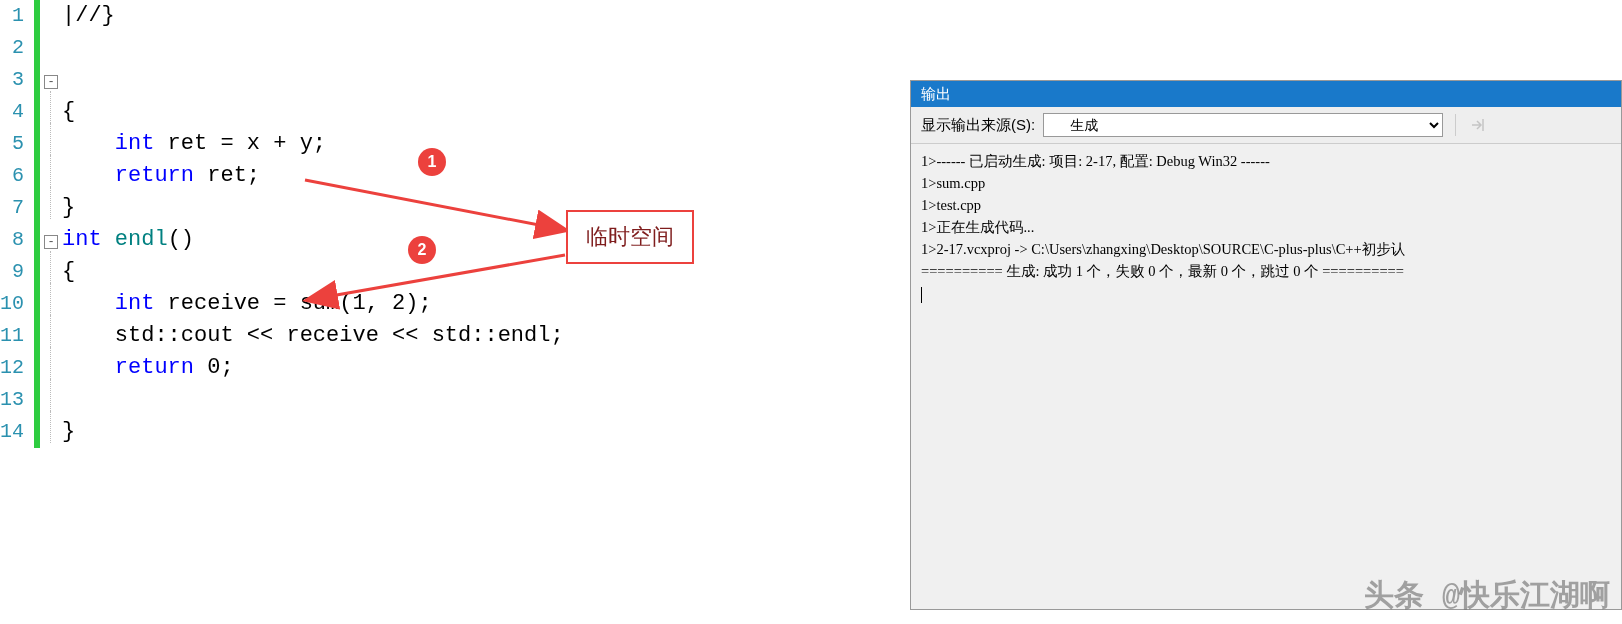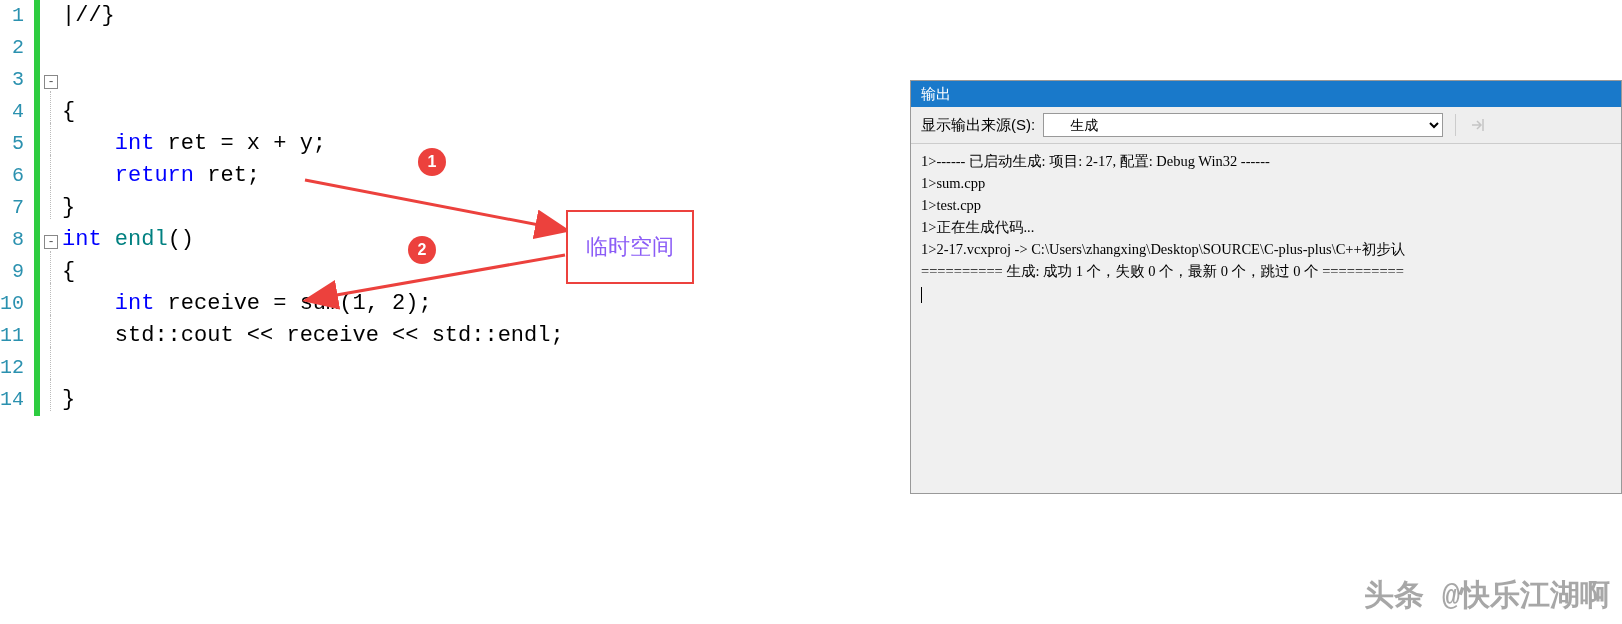--- a/index.html
+++ b/index.html
@@ -13,25 +13,25 @@
   .fold { width: 14px; height: 14px; border: 1px solid #888; display: inline-flex; align-items: center; justify-content: center; font-size: 12px; line-height: 12px; margin: 0 4px; color: #555; cursor: pointer; background: #fff; }
   .fold-space { width: 22px; display: inline-block; }
   .vline { display: inline-block; width: 1px; height: 32px; border-left: 1px dotted #bbb; margin-left: 10px; margin-right: 10px; }
   .code { white-space: pre; }
   .kw { color: #0000ff; }
   .ident { color: #008080; }
   .op { color: #000; }
   
   
   .badge { position: absolute; width: 28px; height: 28px; border-radius: 50%; background: #ec413d; color: #fff; font-size: 16px; font-weight: bold; display: flex; align-items: center; justify-content: center; font-family: Arial, sans-serif; }
-  .label-box { position: absolute; border: 2px solid #ec413d; color: #8b5cf6; padding: 20px 18px; font-size: 22px; font-family: Liberation Mono, monospace; background: #fff; }
+  .label-box { position: absolute; border: 2px solid #ec413d; color: #7f1d1d; padding: 10px 18px; font-size: 22px; font-family: Liberation Mono, monospace; background: #fff; }
   .arrow { position: absolute; }
   
   
-  .output-panel { position: absolute; left: 910px; top: 80px; width: 712px; height: 414px; border: 1px solid #999; background: #f0f0f0; font-family: 'Microsoft YaHei', sans-serif; }
+  .output-panel { position: absolute; left: 910px; top: 80px; width: 712px; height: 530px; border: 1px solid #999; background: #f0f0f0; font-family: 'Microsoft YaHei', sans-serif; }
   .output-title { background: #1979ca; color: #fff; padding: 4px 10px; font-size: 15px; height: 26px; }
   .output-toolbar { background: #eee; padding: 6px 10px; display: flex; align-items: center; gap: 8px; font-size: 15px; border-bottom: 1px solid #ccc; }
   .output-toolbar label { color: #000; }
   .output-select { border: 1px solid #999; background: #fff; padding: 2px 22px; font-size: 14px; width: 400px; height: 24px; }
   .toolbar-sep { width: 1px; height: 22px; background: #ccc; margin: 0 4px; }
   .toolbar-icon { width: 20px; height: 20px; opacity: 0.4; display: inline-flex; align-items: center; justify-content: center; }
   .output-log { padding: 6px 10px; font-family: Liberation Serif, serif; font-size: 14.5px; line-height: 22px; color: #000; background: #f0f0f0; white-space: pre; overflow: hidden; }
   .cursor-bar { display: inline-block; width: 1px; height: 16px; border-left: 1px solid #000; vertical-align: middle; }
   
   .watermark { position: absolute; right: 12px; bottom: 8px; font-family: Liberation Mono, monospace; font-size: 30px; color: rgba(80,80,80,0.5); font-weight: bold; }
@@ -102,20 +102,27 @@
     <div class="line">
       <span class="line-number">11</span>
       <span class="gutter"></span>
       <span class="fold-space"><span class="vline"></span></span>
       <span class="code">    std::cout &lt;&lt; receive &lt;&lt; std::endl;</span>
     </div>
     <div class="line">
       <span class="line-number">12</span>
       <span class="gutter"></span>
       <span class="fold-space"><span class="vline"></span></span>
+      <span class="code">    <span class="kw">return</span> 0;</span>
+    </div>
+    <div class="line">
+      <span class="line-number">13</span>
+      <span class="gutter"></span>
+      <span class="fold-space"><span class="vline"></span></span>
+      <span class="code"></span>
     </div>
     <div class="line">
       <span class="line-number">14</span>
       <span class="gutter"></span>
       <span class="fold-space"><span class="vline"></span></span>
       <span class="code">}</span>
     </div>
   </div>
 
 <svg class="arrow" style="left:300px; top:170px;" width="272" height="70">

